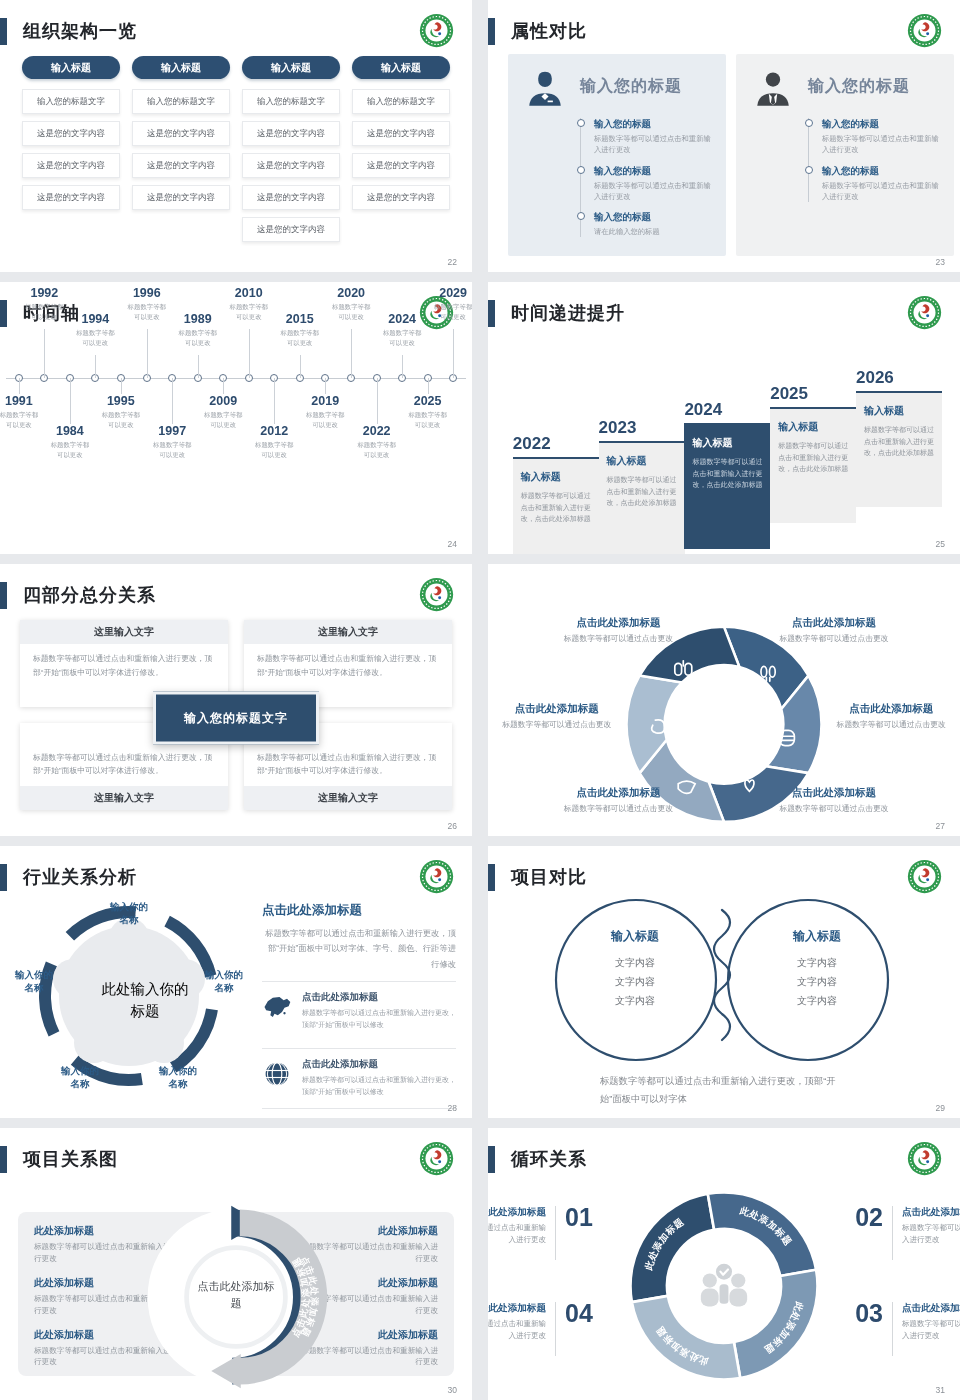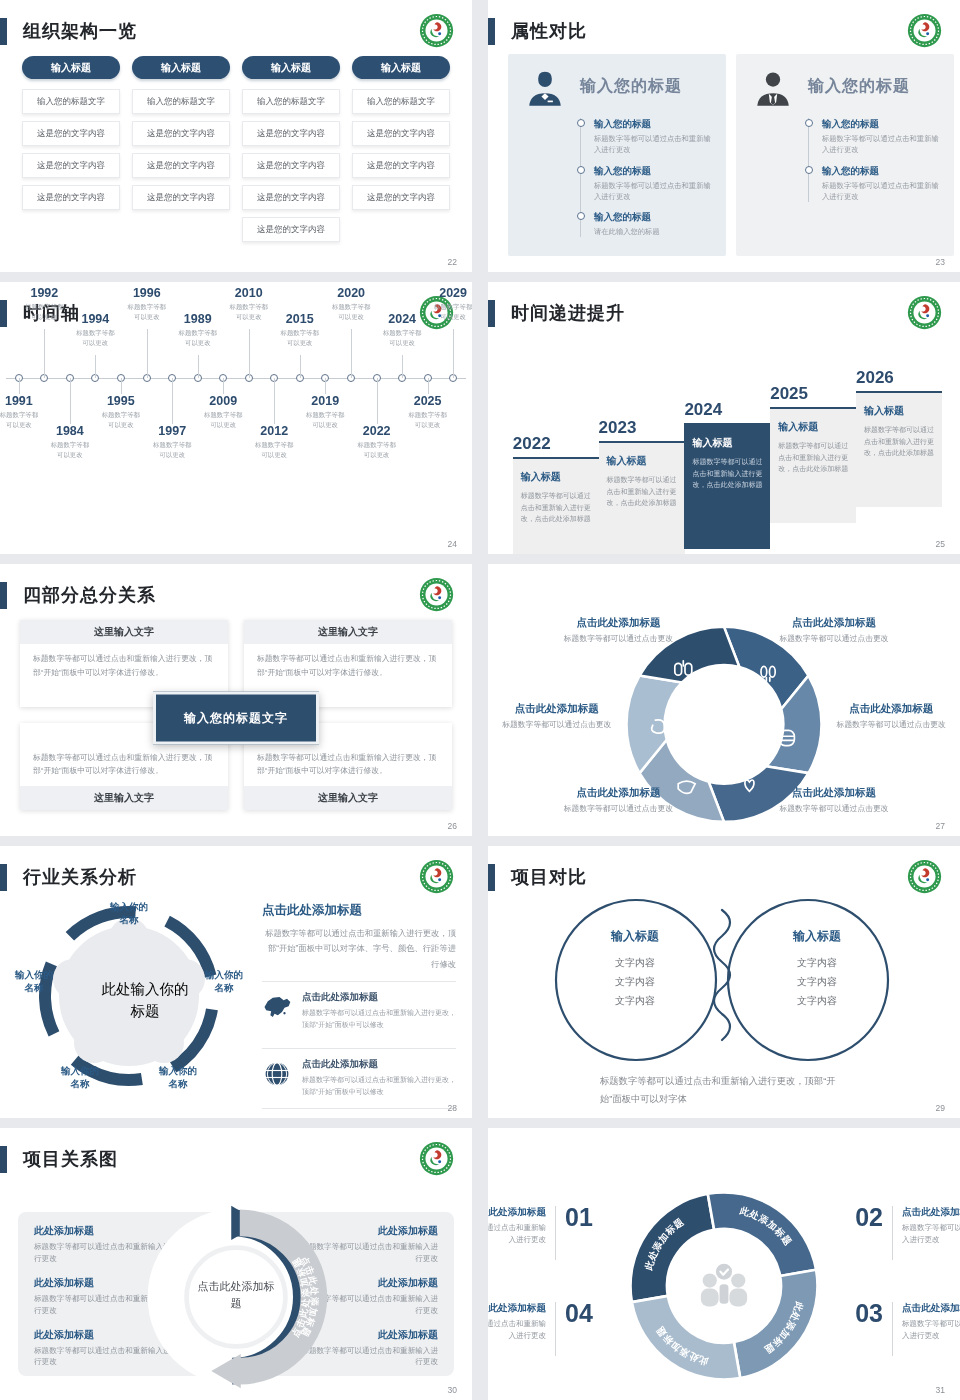--- a/index.html
+++ b/index.html
@@ -687,20 +687,27 @@
         <circle r="52" fill="#fff" stroke="#eef0f2" stroke-width="5"></circle>
         <text font-size="9.5" font-weight="bold" fill="#fff" letter-spacing="1.5"><textPath href="#tp30l" startOffset="50%" text-anchor="middle" dominant-baseline="middle">点击此处添加标题</textPath></text>
         <text font-size="9.5" font-weight="bold" fill="#fff" letter-spacing="1.5"><textPath href="#tp30r" startOffset="50%" text-anchor="middle" dominant-baseline="middle">点击此处添加标题</textPath></text>
       </svg>
       <div class="relc">点击此处添加标题</div>
     </div>
     <span class="pg">30</span>
   </section>
 
   <section class="slide">
+    <header class="sh">
+      <span class="bar"></span>
+      <h2>循环关系</h2>
+      <svg class="logo">
+          <use href="#sym-logo"></use>
+        </svg>
+    </header>
     <div class="content">
       <svg class="cyc" width="196" height="196" viewBox="-110 -110 220 220">
         <g stroke="#fff" stroke-width="3" stroke-linejoin="round">
           <path d="M-103.4,18.2 A105,105 0 0 1 -18.2,-103.4 L-11.1,-63.0 A64,64 0 0 0 -63.0,11.1 Z" fill="#2e4e6e"></path>
           <path d="M-103.4,18.2 A105,105 0 0 1 -18.2,-103.4 L-11.1,-63.0 A64,64 0 0 0 -63.0,11.1 Z" fill="#46688c" transform="rotate(90)"></path>
           <path d="M-103.4,18.2 A105,105 0 0 1 -18.2,-103.4 L-11.1,-63.0 A64,64 0 0 0 -63.0,11.1 Z" fill="#7d99b4" transform="rotate(180)"></path>
           <path d="M-103.4,18.2 A105,105 0 0 1 -18.2,-103.4 L-11.1,-63.0 A64,64 0 0 0 -63.0,11.1 Z" fill="#a9bccd" transform="rotate(270)"></path>
         </g>
         <path id="ca1" d="M-85.7,7.5 A86,86 0 0 1 -22.3,-83.1" fill="none"></path>
         <path id="ca2" d="M-7.5,-85.7 A86,86 0 0 1 83.1,-22.3" fill="none"></path>

